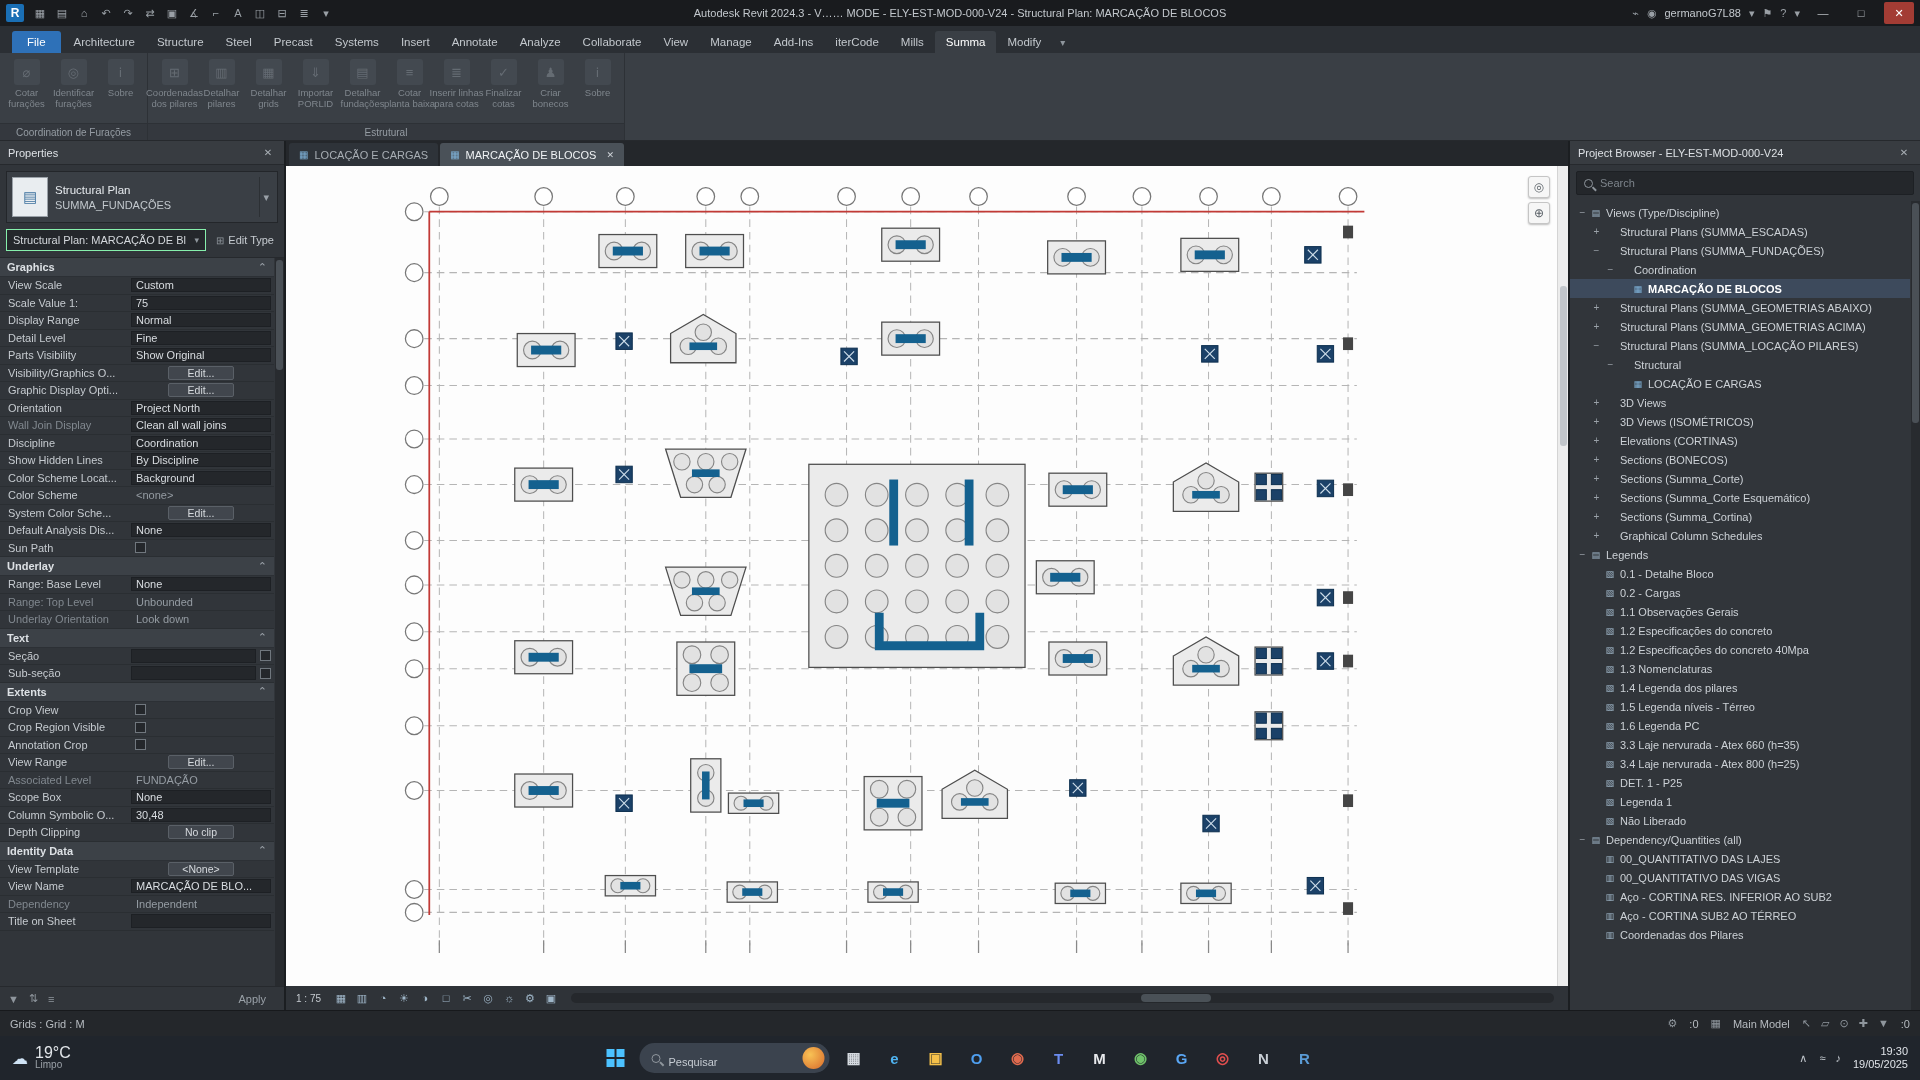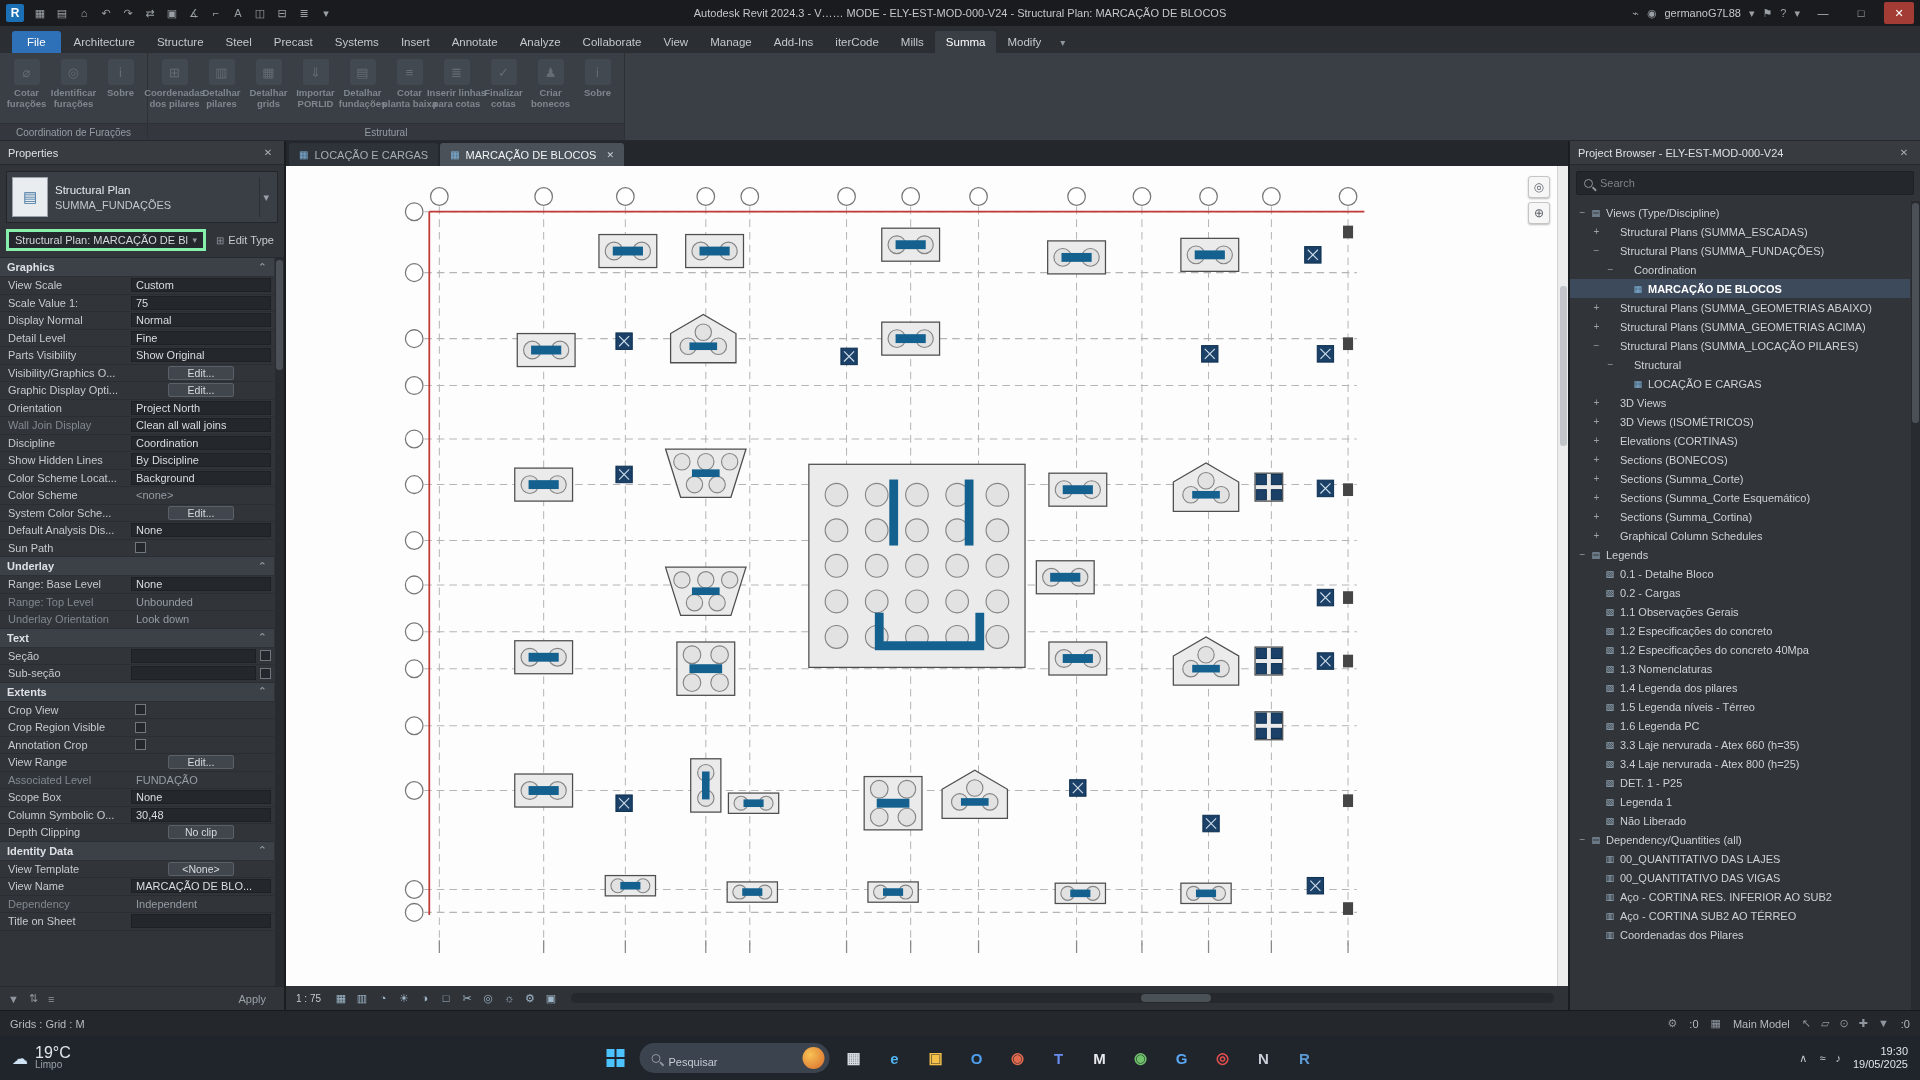--- a/index.html
+++ b/index.html
@@ -23,37 +23,37 @@
   .ribbon-tabs { height:27px; background:#2b2f34; display:flex; align-items:flex-end; padding-left:12px; flex:0 0 auto; }
   .rtab { padding:5px 11px; color:#c3c8cd; font-size:11.5px; cursor:default; }
   .rtab.file { background:#2e71b8; color:#fff; border-radius:3px 3px 0 0; padding:5px 15px; margin-right:2px; }
   .rtab.active { background:#3a3f45; color:#fff; border-radius:3px 3px 0 0; }
   .rtab-extra { color:#8f969d; padding:5px 8px; font-size:10px; }
   .ribbon-body { height:88px; background:#3a3f45; display:flex; flex:0 0 auto; border-bottom:1px solid #26292d; }
   .rpanel { display:flex; flex-direction:column; border-right:1px solid #2d3136; }
   .rbtns { flex:1; display:flex; align-items:flex-start; padding:4px 3px 0 3px; }
   .rbtn { width:47px; display:flex; flex-direction:column; align-items:center; padding-top:2px; }
   .rbtn-icon { width:26px; height:26px; background:#454b52; border-radius:3px; display:flex; align-items:center; justify-content:center; color:#6d747c; font-size:13px; margin-bottom:3px; opacity:.85; }
-  .rbtn-line { font-size:9.5px; line-height:10.5px; color:#7f868d; text-align:center; white-space:nowrap;font-weight:bold; }
+  .rbtn-line { font-size:9.5px; line-height:10.5px; color:#7f868d; text-align:center; white-space:nowrap; }
   .rpanel-label { height:17px; font-size:10px; color:#959ca3; display:flex; align-items:center; justify-content:center; background:#34383e; border-top:1px solid #2d3136; padding:0 8px; white-space:nowrap; }
 
   
   .main { flex:1; display:flex; min-height:0; background:#26282c; }
 
   
   .props { width:286px; flex:0 0 auto; background:#31353a; border-right:2px solid #1b1e21; display:flex; flex-direction:column; }
   .p-header { height:24px; background:#383c41; display:flex; align-items:center; padding:0 8px; color:#dde1e5; border-bottom:1px solid #26292d; }
   .panel-close { margin-left:auto; color:#aab0b6; font-size:10px; width:16px; text-align:center; }
   .p-type { margin:6px; height:52px; background:#3a3f45; border:1px solid #23262a; display:flex; align-items:center; padding:5px; gap:7px; }
   .p-type-thumb { width:36px; height:40px; background:#e9edf0; border:1px solid #9aa1a8; display:flex; align-items:center; justify-content:center; color:#3e729e; font-size:15px; }
   .p-type-l1 { color:#e6eaee; font-size:11.5px; }
   .p-type-l2 { color:#c2c8cd; font-size:11px; margin-top:3px; }
   .p-type-caret { margin-left:auto; color:#9aa1a8; align-self:stretch; display:flex; align-items:center; padding:0 3px; border-left:1px solid #2c3034; }
   .p-selector { display:flex; margin:0 6px 6px 6px; gap:6px; align-items:center; }
-  .p-combo { flex:1; height:22px; background:#24272b; border:3px solid #86efac; display:flex; align-items:center; padding:0 6px; color:#d4d8dc; white-space:nowrap; overflow:hidden; }
+  .p-combo { flex:1; height:22px; background:#24272b; border:1px solid #86efac; display:flex; align-items:center; padding:0 6px; color:#d4d8dc; white-space:nowrap; overflow:hidden; }
   .p-combo .caret { margin-left:auto; color:#8f969d; font-size:9px; }
   .edit-type { display:flex; align-items:center; gap:4px; color:#c6cbd0; padding:0 4px; }
   .edit-type .et-icon { color:#8f969d; font-size:10px; }
   .p-grid { flex:1; overflow:hidden; position:relative; border-top:1px solid #26292d; padding-right:10px; }
   .psec-header { height:19px; background:#3c4147; display:flex; align-items:center; padding:0 7px; font-weight:bold; color:#dde1e5; border-bottom:1px solid #2c3035; }
   .psec-collapse { margin-left:auto; color:#9aa1a8; font-weight:normal; }
   .prow { height:17.5px; display:grid; grid-template-columns:128px 1fr; align-items:center; border-bottom:1px solid #2a2e32; }
   .plabel { padding-left:8px; white-space:nowrap; overflow:hidden; color:#c6cbd0; }
   .plabel.dim { color:#81888f; }
   .pvalue { display:flex; align-items:center; padding:0 3px; height:100%; }
@@ -313,21 +313,21 @@
               <div class="pfield">Custom</div>
             </div>
           </div>
           <div class="prow">
             <div class="plabel">Scale Value    1:</div>
             <div class="pvalue">
               <div class="pfield">75</div>
             </div>
           </div>
           <div class="prow">
-            <div class="plabel">Display Normal</div>
+            <div class="plabel">Display Range</div>
             <div class="pvalue">
               <div class="pfield">Normal</div>
             </div>
           </div>
           <div class="prow">
             <div class="plabel">Detail Level</div>
             <div class="pvalue">
               <div class="pfield">Fine</div>
             </div>
           </div>

